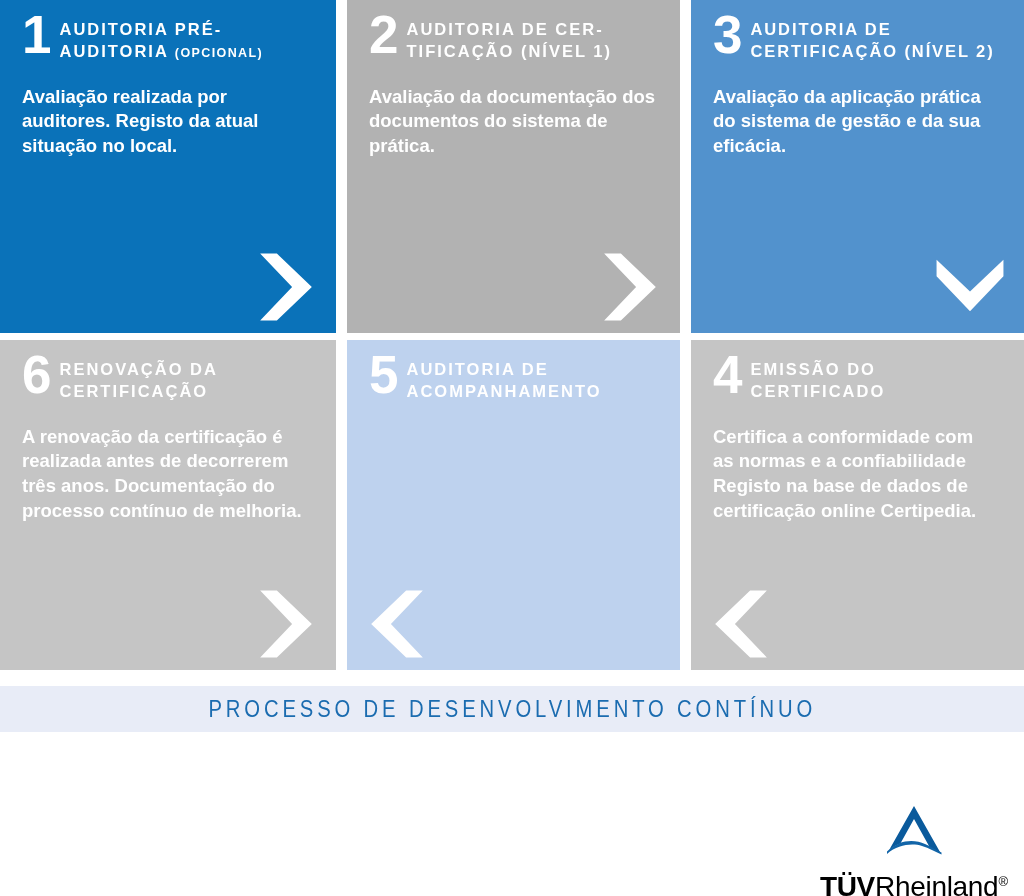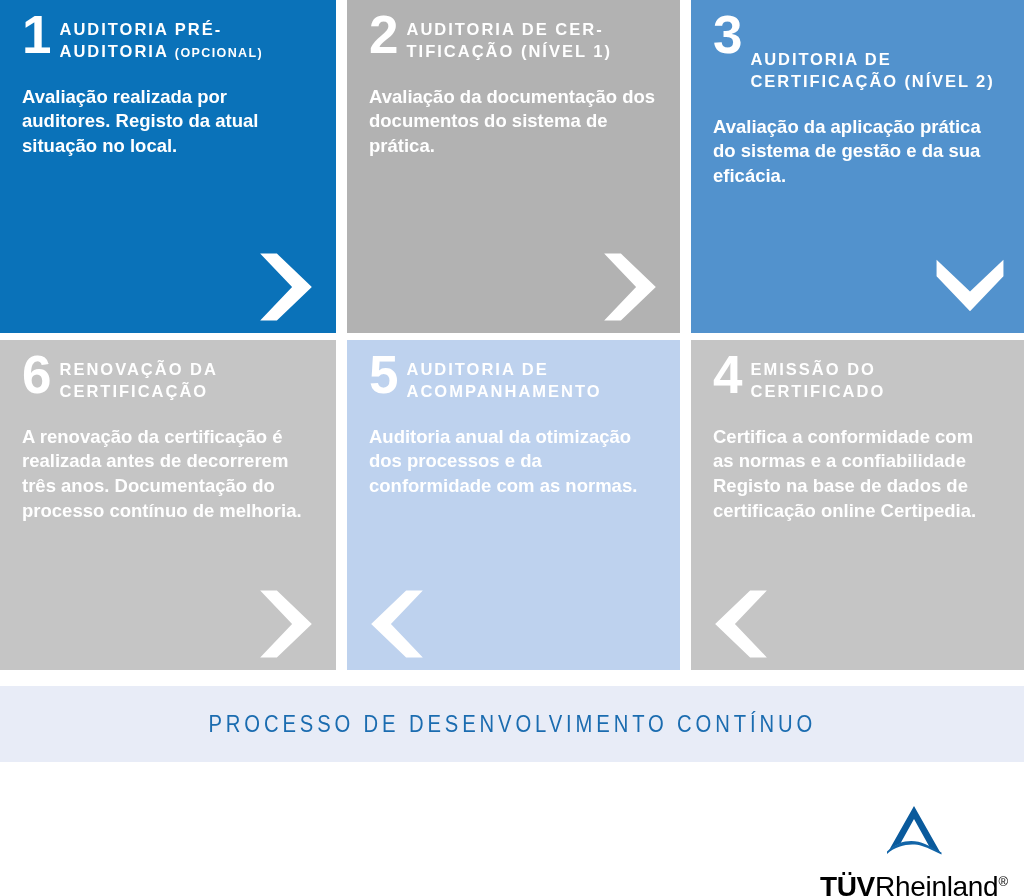--- a/index.html
+++ b/index.html
@@ -81,21 +81,21 @@
   }
 
   
   .c1 { background: #0a72b9; }
   .c2 { background: #b2b2b2; }
   .c3 { background: #5292cd; }
   .c6 { background: #c5c5c5; }
   .c5 { background: #bed2ee; }
   .c4 { background: #c5c5c5; }
 
-  .c3 .step-title { letter-spacing: 1.9px; margin-top: 30px; }
+  .c3 .step-title { letter-spacing: 1.9px; }
   .c3 .step-body  { max-width: 272px; }
   .c2 .step-body  { max-width: 300px; }
   .c4 .step-body  { max-width: 280px; }
   .c5 .step-body  { max-width: 300px; }
 
   
 
   
   .arrow {
     position: absolute;
@@ -107,21 +107,21 @@
   .arrow-right  { right: 12px; bottom: 8px; }
   .arrow-left   { left: 12px;  bottom: 8px; }
   .arrow-down   { right: 16px; bottom: 8px; }
 
   
   .banner {
     position: absolute;
     left: 0;
     top: 686px;
     width: 1024px;
-    height: 76px;
+    height: 46px;
     background: #e8ecf7;
     display: flex;
     align-items: center;
     justify-content: center;
   }
   .banner-text {
     color: #1b6cb0;
     font-size: 23px;
     letter-spacing: 4.4px;
     font-weight: 400;
@@ -218,21 +218,20 @@
           <polygon points="16,6 38,6 84,50 38,94 16,94 58,50" fill="#ffffff"></polygon>
         </svg>
       </div>
     </div>
 
     <div class="card c5">
       <div class="card-head">
         <div class="step-num">5</div>
         <div class="step-title">AUDITORIA DE ACOMPANHAMENTO</div>
       </div>
-      <div class="step-body">Auditoria anual da otimização dos processos e da conformidade com as normas.</div>
       <div class="arrow arrow-left">
         <svg viewBox="0 0 100 100" aria-hidden="true">
           <polygon points="84,6 62,6 16,50 62,94 84,94 42,50" fill="#ffffff"></polygon>
         </svg>
       </div>
     </div>
 
     <div class="card c4">
       <div class="card-head">
         <div class="step-num">4</div>

